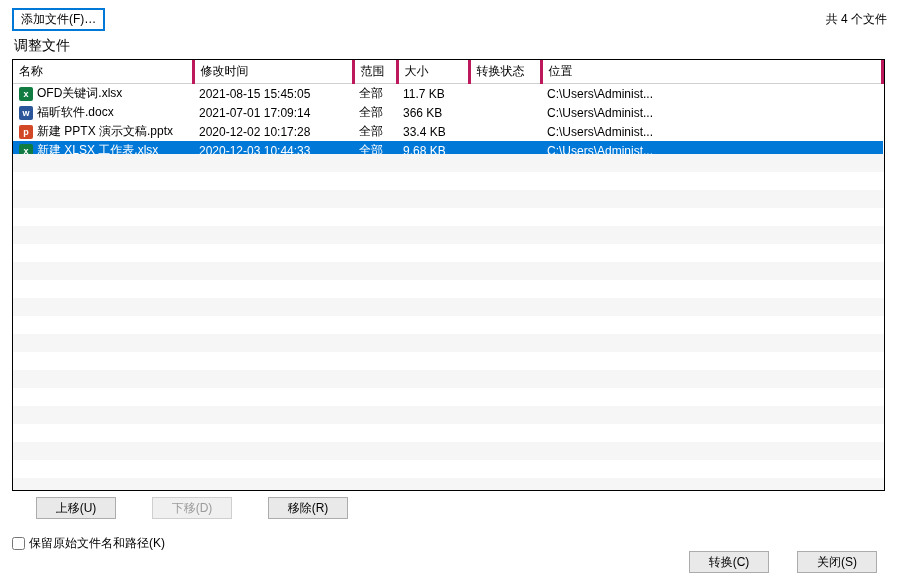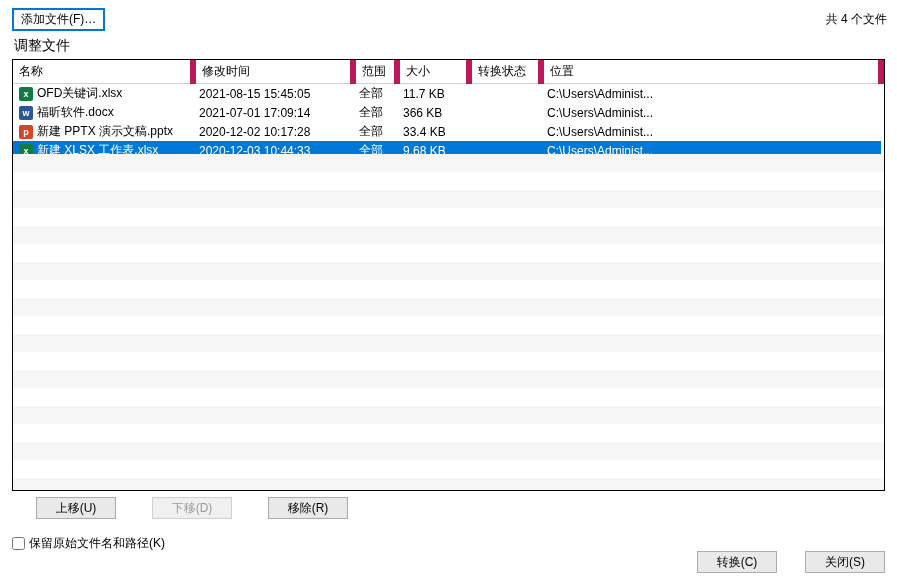--- a/index.html
+++ b/index.html
@@ -45,21 +45,21 @@
     table {
       width: 100%;
       border-collapse: collapse;
       table-layout: fixed;
       font-size: 12px;
     }
     thead th {
       text-align: left;
       font-weight: normal;
       padding: 3px 6px;
-      border-right: 6px solid #be185d;
+      border-right: 3px solid #be185d;
       border-bottom: 1px solid #d0d0d0;
       background: #fff;
       height: 22px;
     }
     tbody td {
       padding: 1px 6px;
       height: 18px;
       white-space: nowrap;
       overflow: hidden;
       text-overflow: ellipsis;
@@ -123,21 +123,21 @@
     }
     .keep-path {
       padding: 14px 12px 6px 12px;
       display: flex;
       align-items: center;
       gap: 4px;
     }
     .keep-path input[type=checkbox] { width: 13px; height: 13px; }
     .bottom-buttons {
       position: absolute;
-      right: 12px;
+      right: 20px;
       bottom: 8px;
       display: flex;
       gap: 28px;
     }
   </style>
 </head>
 <body>
 
 <div class="topbar">
   <button class="add-file-btn">添加文件(F)…</button>

